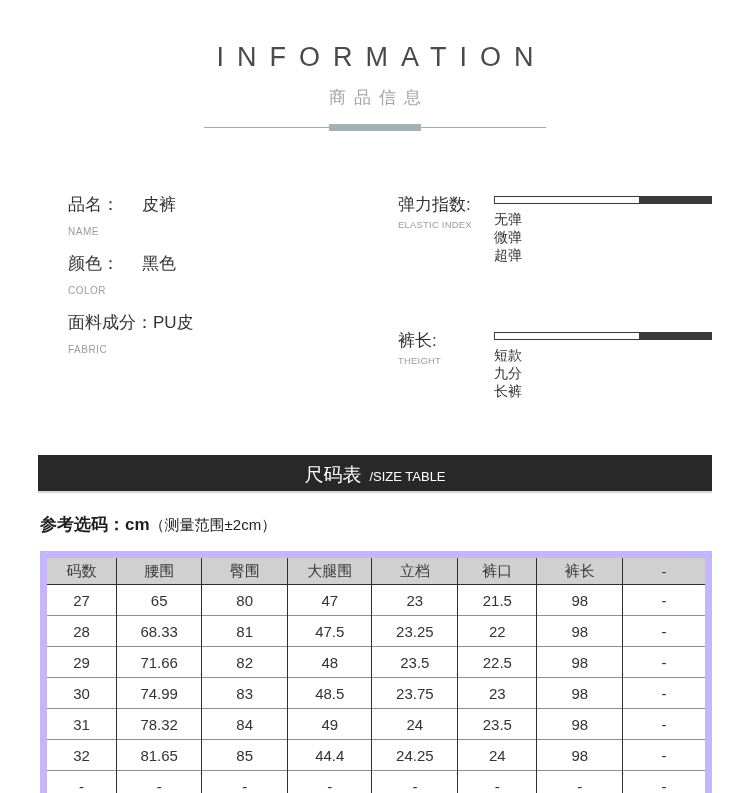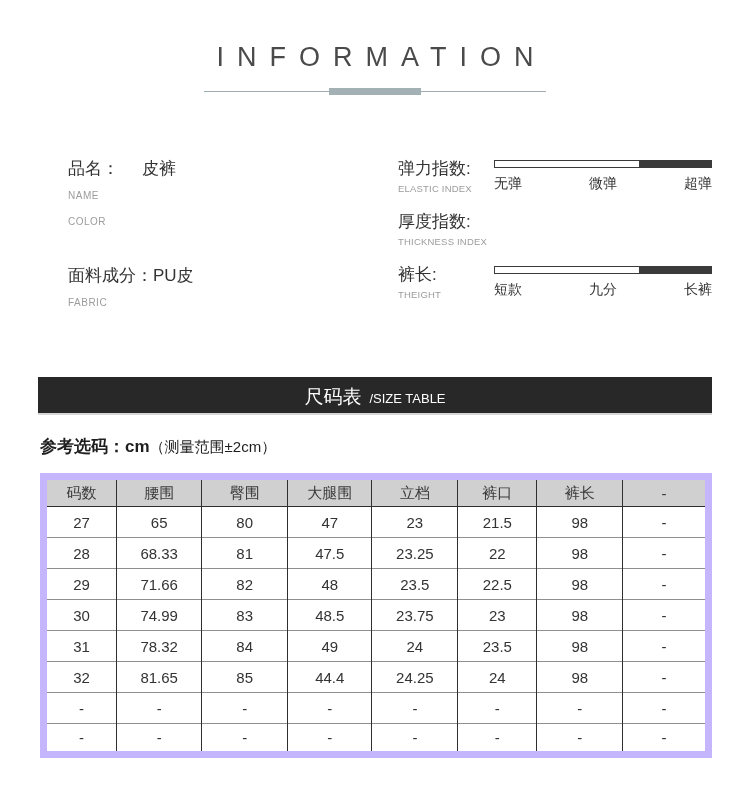--- a/index.html
+++ b/index.html
@@ -34,21 +34,21 @@
 
   .index-col { flex: 1; display: flex; flex-direction: column; gap: 16px; }
   .index-row { display: flex; min-height: 32px; }
   .index-head { width: 96px; flex-shrink: 0; }
   .index-title { font-size: 17px; color: #333; white-space: nowrap; }
   .index-en { font-size: 9.5px; color: #9c9c9c; margin-top: 3px; white-space: nowrap; letter-spacing: 0.2px; }
   .index-bar-wrap { flex: 1; padding-top: 3px; }
   .bar { display: flex; height: 8px; }
   .bar-light { flex: 2; background: #fff; border: 1px solid #3a3a3a; }
   .bar-dark { flex: 1; background: #3a3a3a; }
-  .bar-labels { display: flex; justify-content: space-between; margin-top: 7px; font-size: 14px; color: #333; }
+  .bar-labels { display: flex; margin-top: 7px; font-size: 14px; color: #333; flex-direction: column; }
 
   
   .size-banner {
     margin: 54px 38px 0; height: 36px; background: #282828; color: #fff;
     display: flex; align-items: baseline; justify-content: center;
     padding-top: 7px; box-shadow: 0 2px 0 #d6d6d6; gap: 8px;
   }
   .banner-title { font-size: 19px; }
   .banner-sub { font-size: 13px; }
 
@@ -71,35 +71,39 @@
   .size-table th { height: 30px; background: #d0d0d0; color: #3a3a3a; border-top: none; border-bottom: 1px solid #2f2f2f; }
   .size-table td { height: 31px; color: #333; }
   .size-table tr td:first-child, .size-table tr th:first-child { border-left: none; }
   .size-table tbody tr:first-child td { border-top: none; }
 </style>
 </head>
 <body>
 
 <div class="info-header">
   <div class="info-title">INFORMATION</div>
+  <div class="info-subtitle">商品信息</div>
   <div class="divider">
     <div class="divider-line"></div>
     <div class="divider-thick"></div>
   </div>
 </div>
 
 <div class="product-section">
   <div class="spec-col">
     <div class="spec-row">
       <div class="spec-main">
         <span class="spec-label">品名：</span><span class="spec-value">皮裤</span>
       </div>
       <div class="spec-en">NAME</div>
     </div>
     <div class="spec-row">
+      <div class="spec-main">
+        <span class="spec-label">颜色：</span><span class="spec-value">黑色</span>
+      </div>
       <div class="spec-en">COLOR</div>
     </div>
     <div class="spec-row">
       <div class="spec-main">
         <span>面料成分：</span><span class="spec-value">PU皮</span>
       </div>
       <div class="spec-en">FABRIC</div>
     </div>
   </div>
 
@@ -115,24 +119,20 @@
           <div class="bar-dark"></div>
         </div>
         <div class="bar-labels">
           <span>无弹</span>
           <span>微弹</span>
           <span>超弹</span>
         </div>
       </div>
     </div>
     <div class="index-row">
-      <div class="index-head">
-        <div class="index-title">厚度指数:</div>
-        <div class="index-en">THICKNESS INDEX</div>
-      </div>
     </div>
     <div class="index-row">
       <div class="index-head">
         <div class="index-title">裤长:</div>
         <div class="index-en">THEIGHT</div>
       </div>
       <div class="index-bar-wrap">
         <div class="bar">
           <div class="bar-light"></div>
           <div class="bar-dark"></div>

